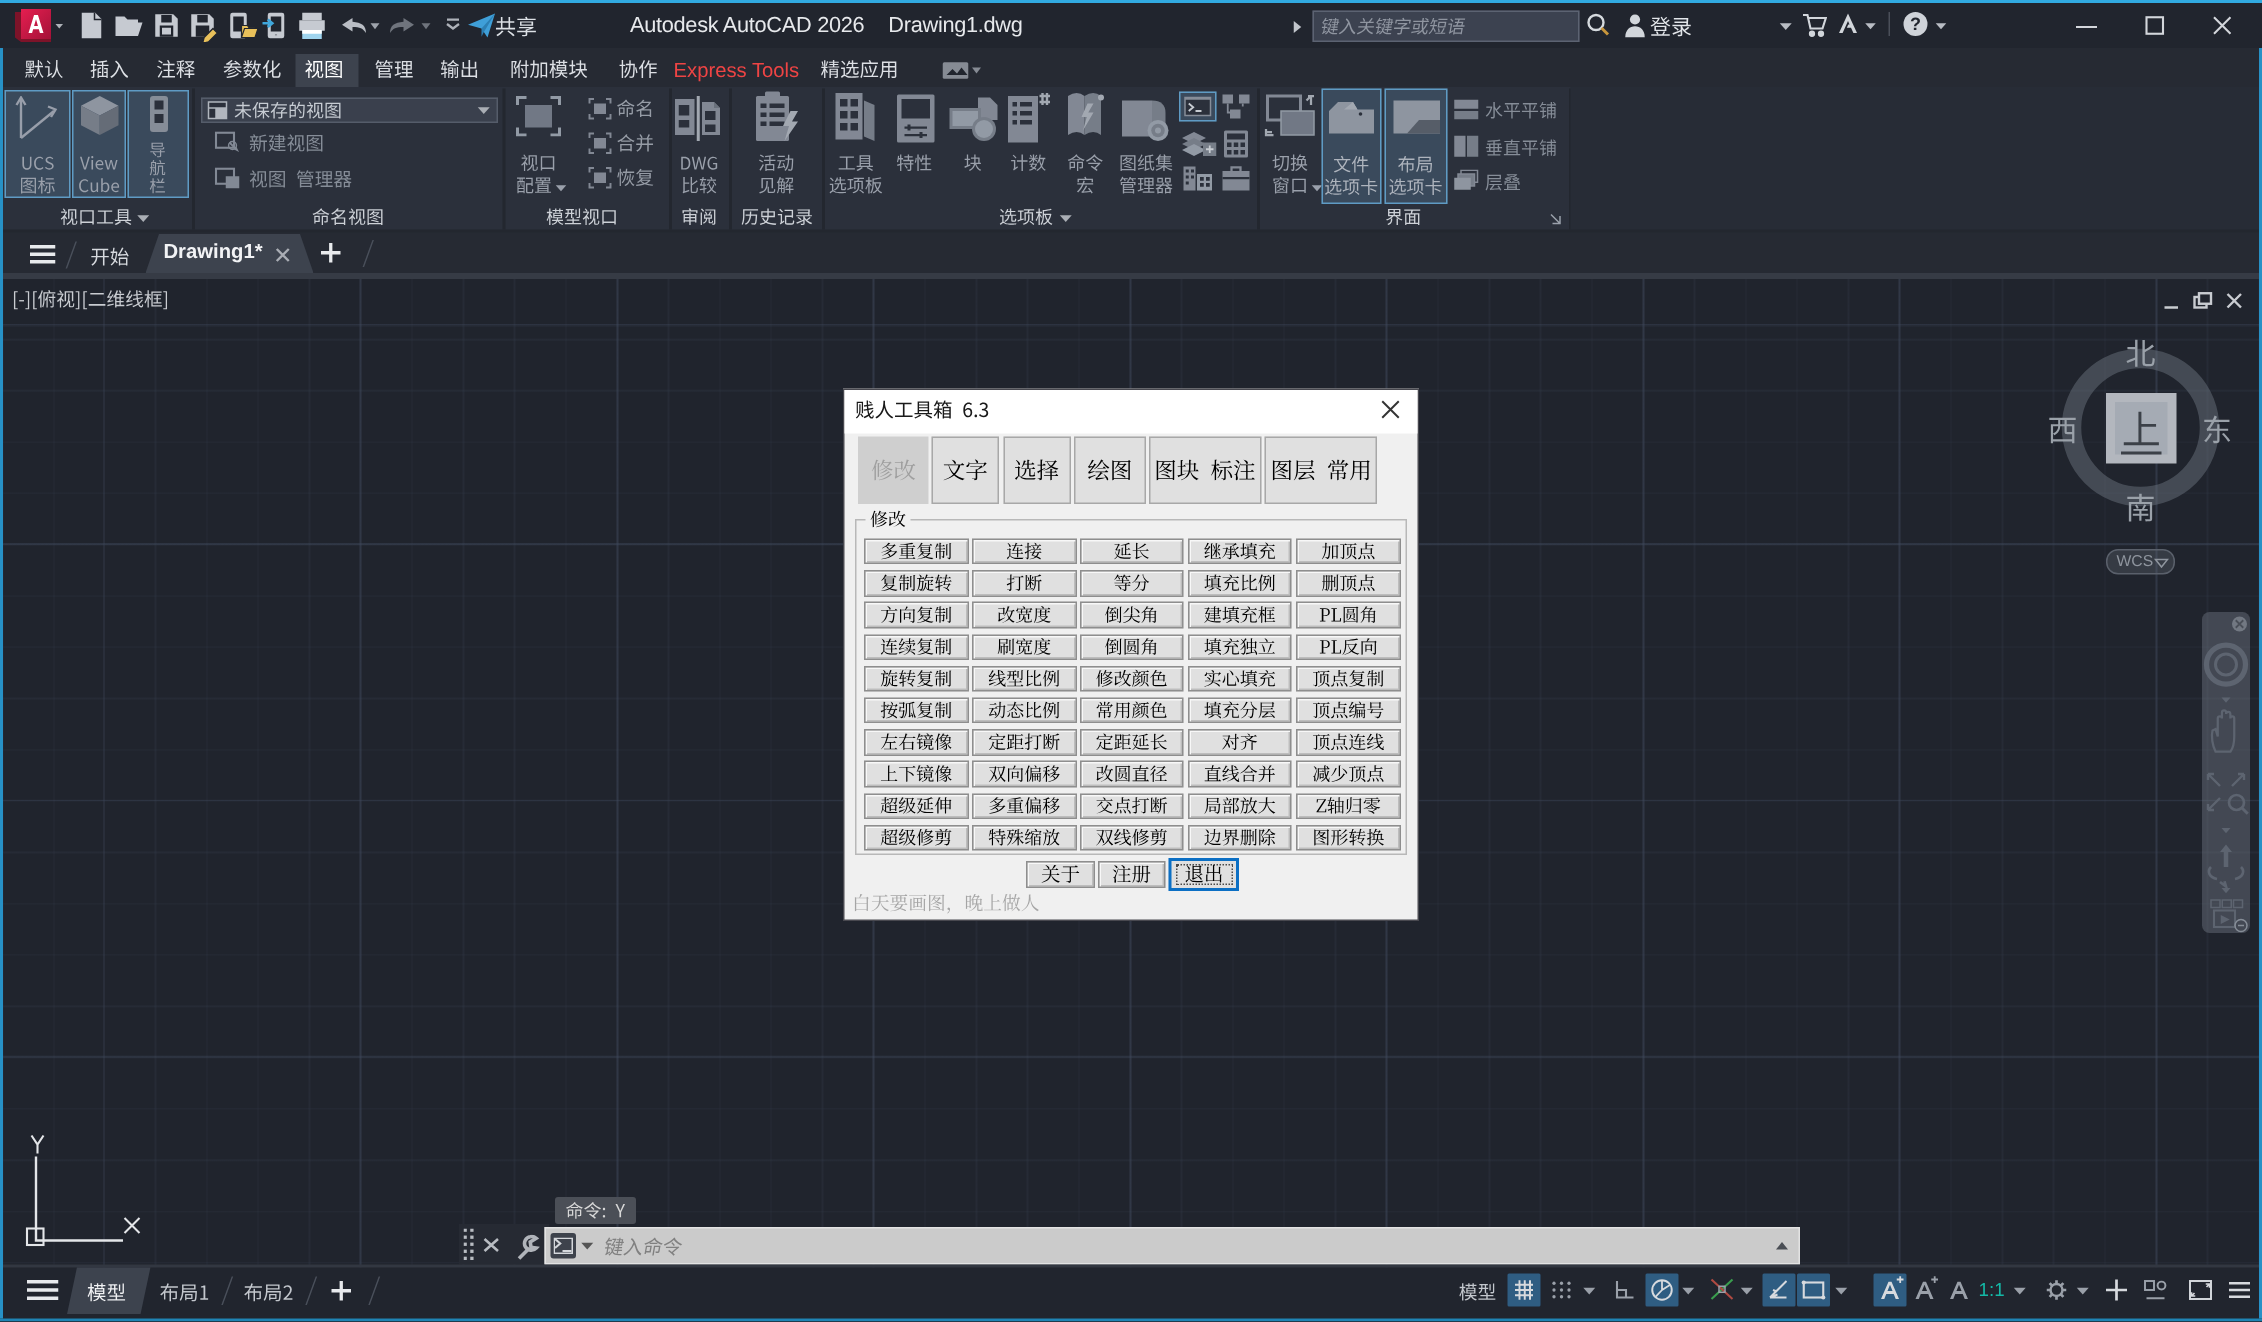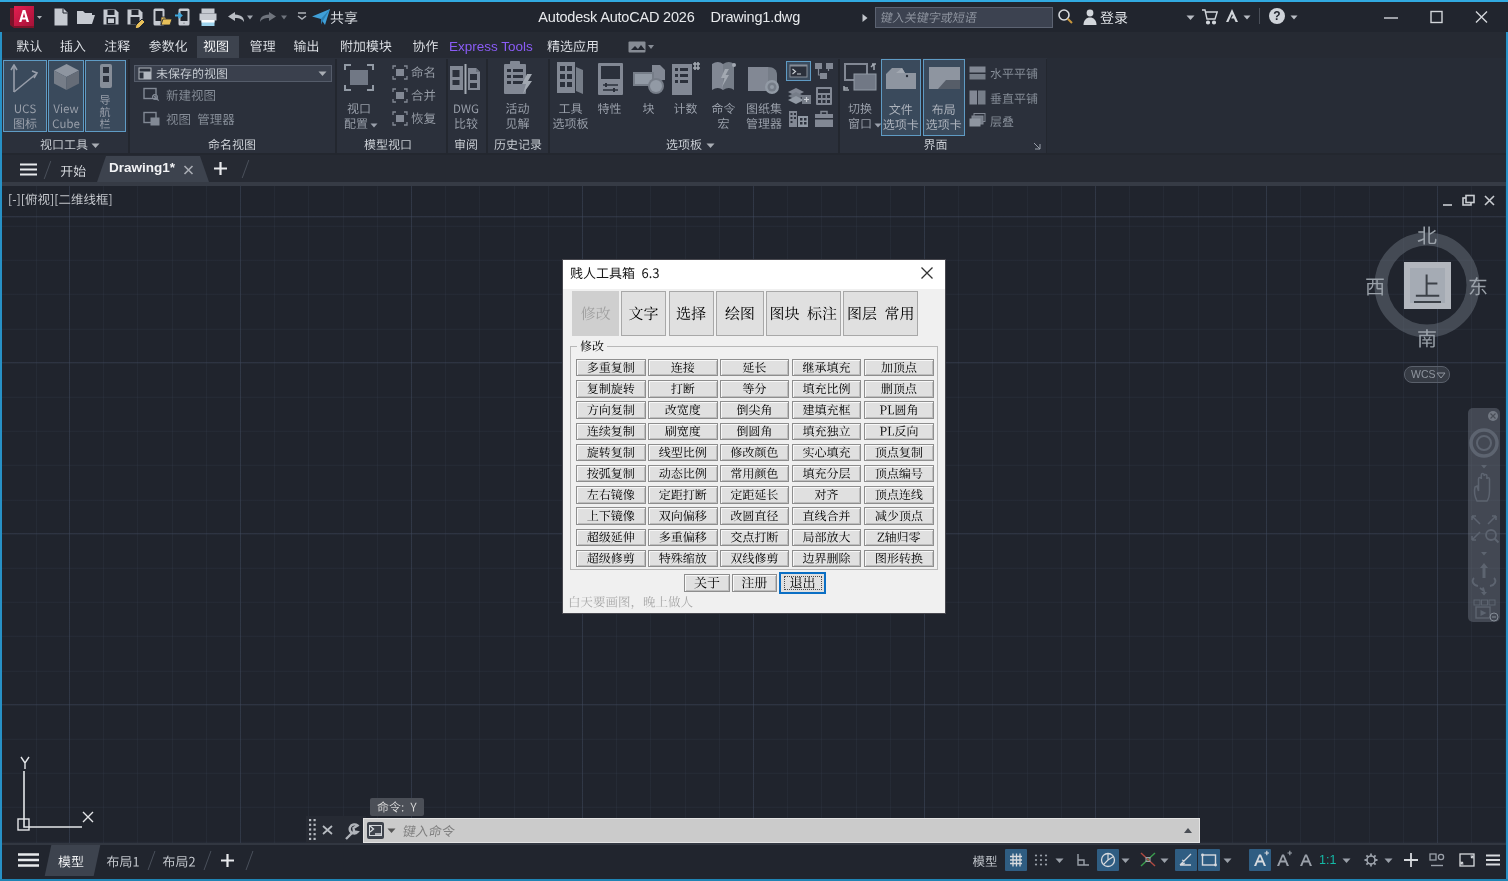--- a/index.html
+++ b/index.html
@@ -72,21 +72,21 @@
 <path d="M197 9.5 l6 0 l-3 4 z" fill="#9ea3ab" stroke="none"></path>
 
 <path d="M219 6 l7 4.5 l-7 4.5 v-3 c-5 0-7 1-9 4 c0-5 3-7 9-7.5 z" fill="#6f747d" stroke="none"></path>
 <path d="M231 9.5 l6 0 l-3 4 z" fill="#6f747d" stroke="none"></path>
 
 <path d="M248 7 h8 M248 10 l4 3 l4-3" stroke="#aeb2b9" stroke-width="1.5" fill="none"></path>
 
 <path d="M262 10.5 L280 3 L275 19 L271 13 Z" fill="#3f9fd8" stroke="none"></path>
 <path d="M271 13 L280 3 L272.5 15.5 l-1.5 3 z" fill="#2c7fb3" stroke="none"></path>
 </svg>
-<div class="abs" style="left:420px;top:9px;width:380px;height:18px;font-size:14.5px;color:#e7e9ec;text-align:right;letter-spacing:-0.2px">Autodesk AutoCAD 2026<span style="margin-left:16px">Drawing1.dwg</span></div>
+<div class="abs" style="left:420px;top:9px;width:380px;height:18px;font-size:14.5px;color:#e7e9ec;text-align:left;letter-spacing:-0.2px">Autodesk AutoCAD 2026<span style="margin-left:16px">Drawing1.dwg</span></div>
 <div class="abs" style="left:875px;top:7px;width:178px;height:21px;background:#3c4250;border:1px solid #5c6372"></div>
 <svg class="abs" style="left:861px;top:13px" width="8" height="10" viewBox="0 0 8 10">
       <path d="M1.5 1 l5 4 l-5 4 z" fill="#c2c6cc"></path>
     </svg>
 <svg class="abs" style="left:1057px;top:8px" width="17" height="17" viewBox="0 0 17 17">
 <circle cx="7" cy="7" r="5" fill="none" stroke="#d6dade" stroke-width="1.6"></circle>
 <path d="M10.7 10.7 L15 15" stroke="#c8963c" stroke-width="2"></path>
     </svg>
 <svg class="abs" style="left:1082px;top:8px" width="16" height="17" viewBox="0 0 16 17">
 <circle cx="8" cy="5" r="3.4" fill="#d2d6db"></circle>
@@ -114,21 +114,21 @@
 <svg class="abs" style="left:1290px;top:15px" width="8" height="5" viewBox="0 0 8 5">
       <path d="M0.5 0.5 l3.5 4 l3.5-4 z" fill="#b9bdc4"></path>
     </svg>
 <svg class="abs" style="left:1375px;top:10px" width="125" height="14" viewBox="0 0 125 14" stroke="#d3d6db" stroke-width="1.4" fill="none">
 <path d="M9 8 h14"></path>
 <rect x="56" y="1.5" width="11" height="11"></rect>
 <path d="M101 1.5 l11 11 m0-11 l-11 11"></path>
     </svg>
 <div id="menurow" class="abs"></div>
 <div class="abs" style="left:196.5px;top:36px;width:42.5px;height:22px;background:#3d434e"></div>
-<div class="abs" style="left:449px;top:39px;width:90px;font-size:13.5px;color:#8b5cf6">Express Tools</div>
+<div class="abs" style="left:449px;top:39px;width:90px;font-size:13.5px;color:#ef4444">Express Tools</div>
 <svg class="abs" style="left:628px;top:41px" width="26" height="12" viewBox="0 0 26 12">
 <rect x="0.5" y="0.5" width="17" height="11" rx="1" fill="#868b94"></rect>
       <path d="M3 9 l4-4 l3 3 l3-4 l4 5 z" fill="#21252e"></path>
 <path d="M20 4 h6 l-3 4 z" fill="#868b94"></path>
     </svg>
 <div id="ribbon" class="abs"></div>
 <div class="abs panel-div" style="left:128px"></div>
 <div class="abs panel-div" style="left:335px"></div>
 <div class="abs panel-div" style="left:446px"></div>
 <div class="abs panel-div" style="left:486px"></div>

